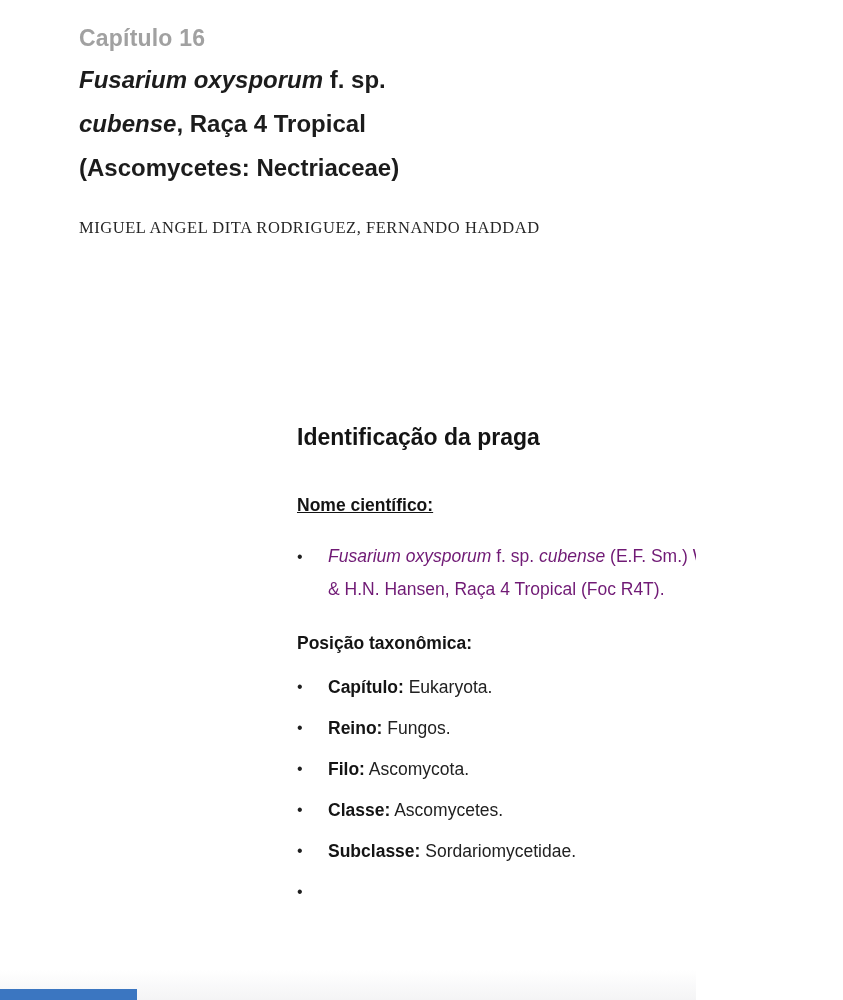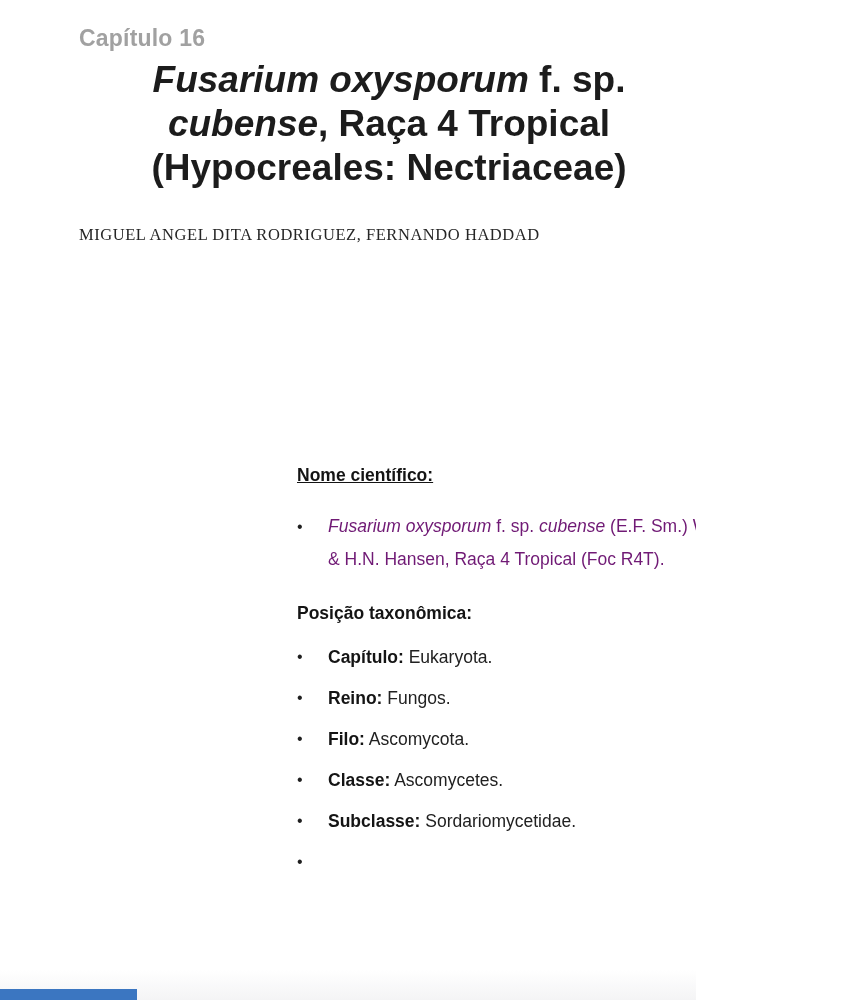--- a/index.html
+++ b/index.html
@@ -23,29 +23,28 @@
   }
   .chapter-label {
     font-size: 23px;
     font-weight: 700;
     line-height: 32px;
     color: #a1a1a1;
     letter-spacing: 0.2px;
   }
   .chapter-title {
     margin-top: 4px;
-    font-size: 37px;
+    font-size: 24px;
     font-weight: 700;
     line-height: 44px;
     color: #1c1c1c;
-    text-align: center;
   }
   .chapter-title .it { font-style: italic; }
   .authors {
-    margin-top: 35px;
+    margin-top: 28px;
     font-family: "Liberation Serif", serif;
     font-size: 16.5px;
     font-weight: 400;
     color: #262626;
     letter-spacing: 0.55px;
   }
 
   
   .content-col {
     position: absolute;
@@ -114,27 +113,28 @@
   }
 </style>
 </head>
 <body>
 
 <div class="page">
 
   <div class="chapter-head">
     <div class="chapter-label">Capítulo 16</div>
 
-    <h1 class="chapter-title"><span class="it">Fusarium oxysporum</span><span> f. sp.</span><br><span class="it">cubense</span><span>, Raça 4 Tropical</span><br><span>(Hypocreales: Nectriaceae)</span></h1>
+    <h1 class="chapter-title"><span class="it">Fusarium oxysporum</span><span> f. sp.</span><br><span class="it">cubense</span><span>, Raça 4 Tropical</span><br><span>(Ascomycetes: Nectriaceae)</span></h1>
 
     <div class="authors">MIGUEL ANGEL DITA RODRIGUEZ, FERNANDO HADDAD</div>
   </div>
 
   <div class="content-col">
 
+    <h2 class="section-heading">Identificação da praga</h2>
 
     <h3 class="sub-heading first">Nome científico:</h3>
 
     <div class="bullet-row sci-bullet">
       <span class="bullet-marker">•</span>
       <span class="bullet-text"><span class="it">Fusarium oxysporum</span><span> f. sp. </span><span class="it">cubense</span><span> (E.F. Sm.) W.C. Snyder &amp; H.N. Hansen, Raça 4 Tropical (Foc R4T).</span></span>
     </div>
 
     <h3 class="sub-heading second">Posição taxonômica:</h3>
 

